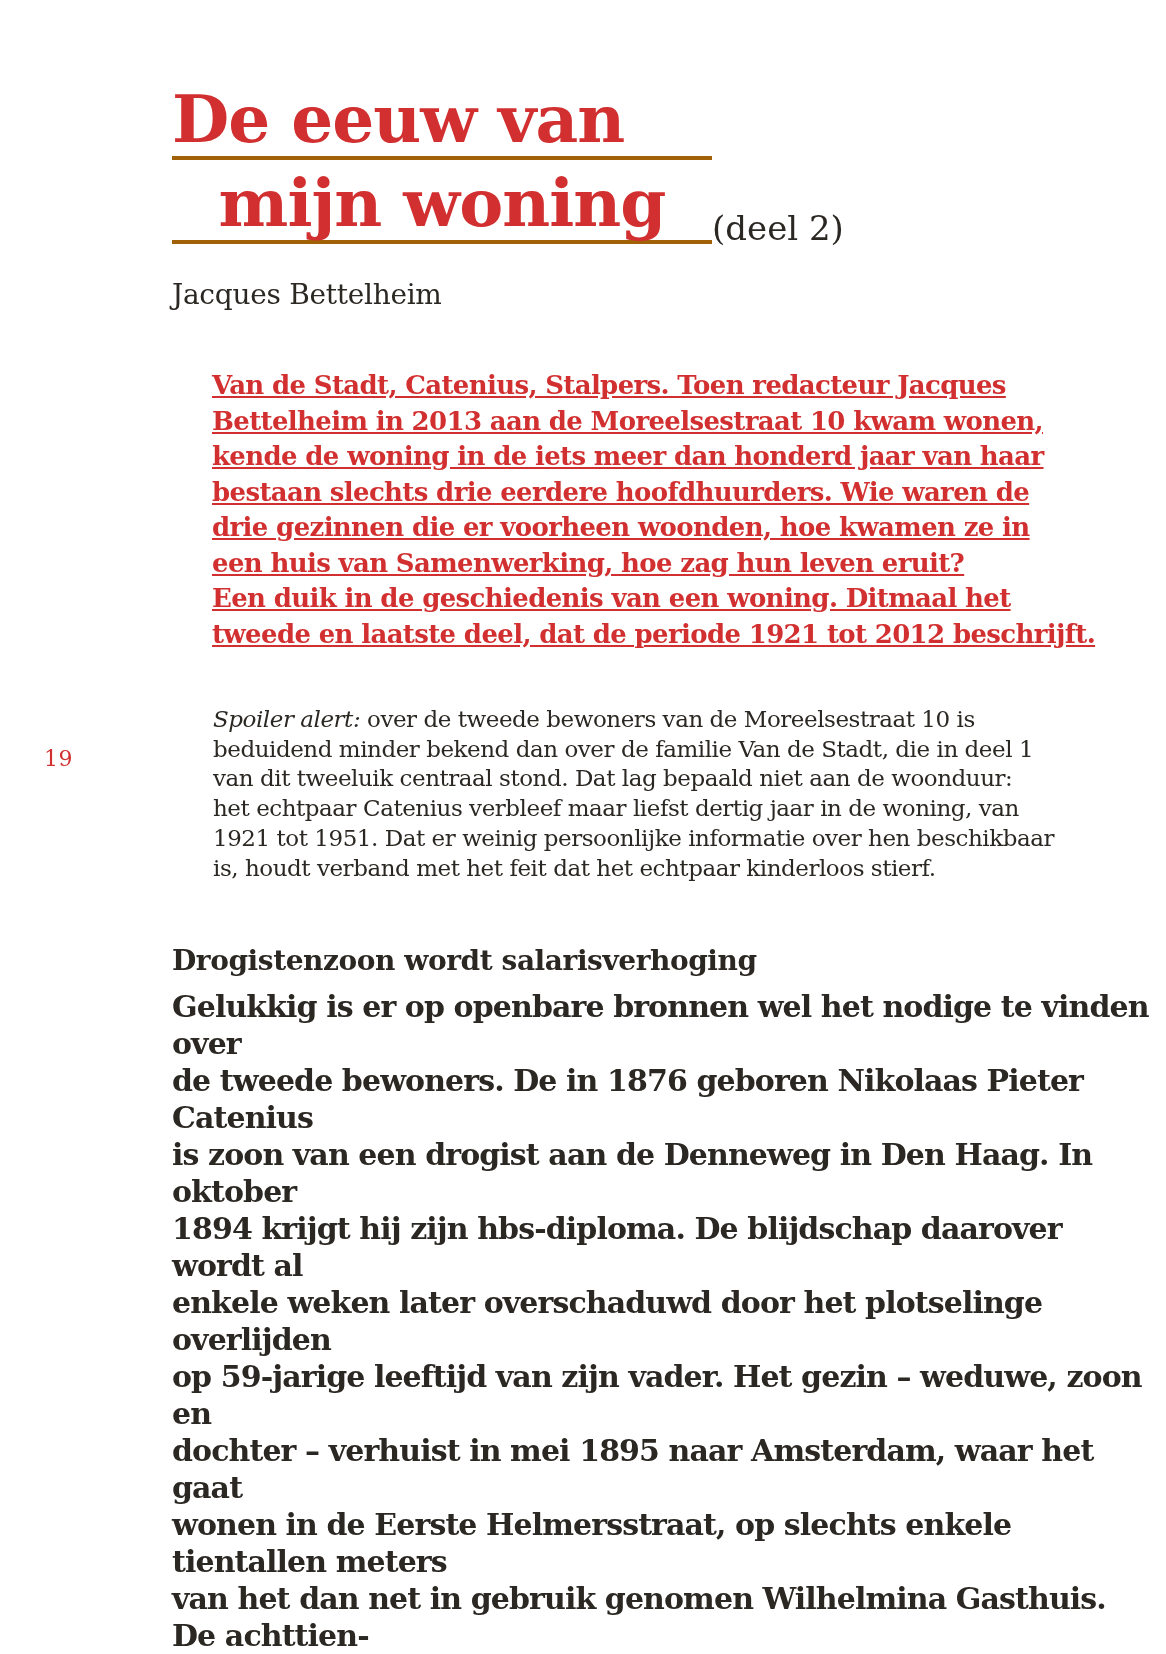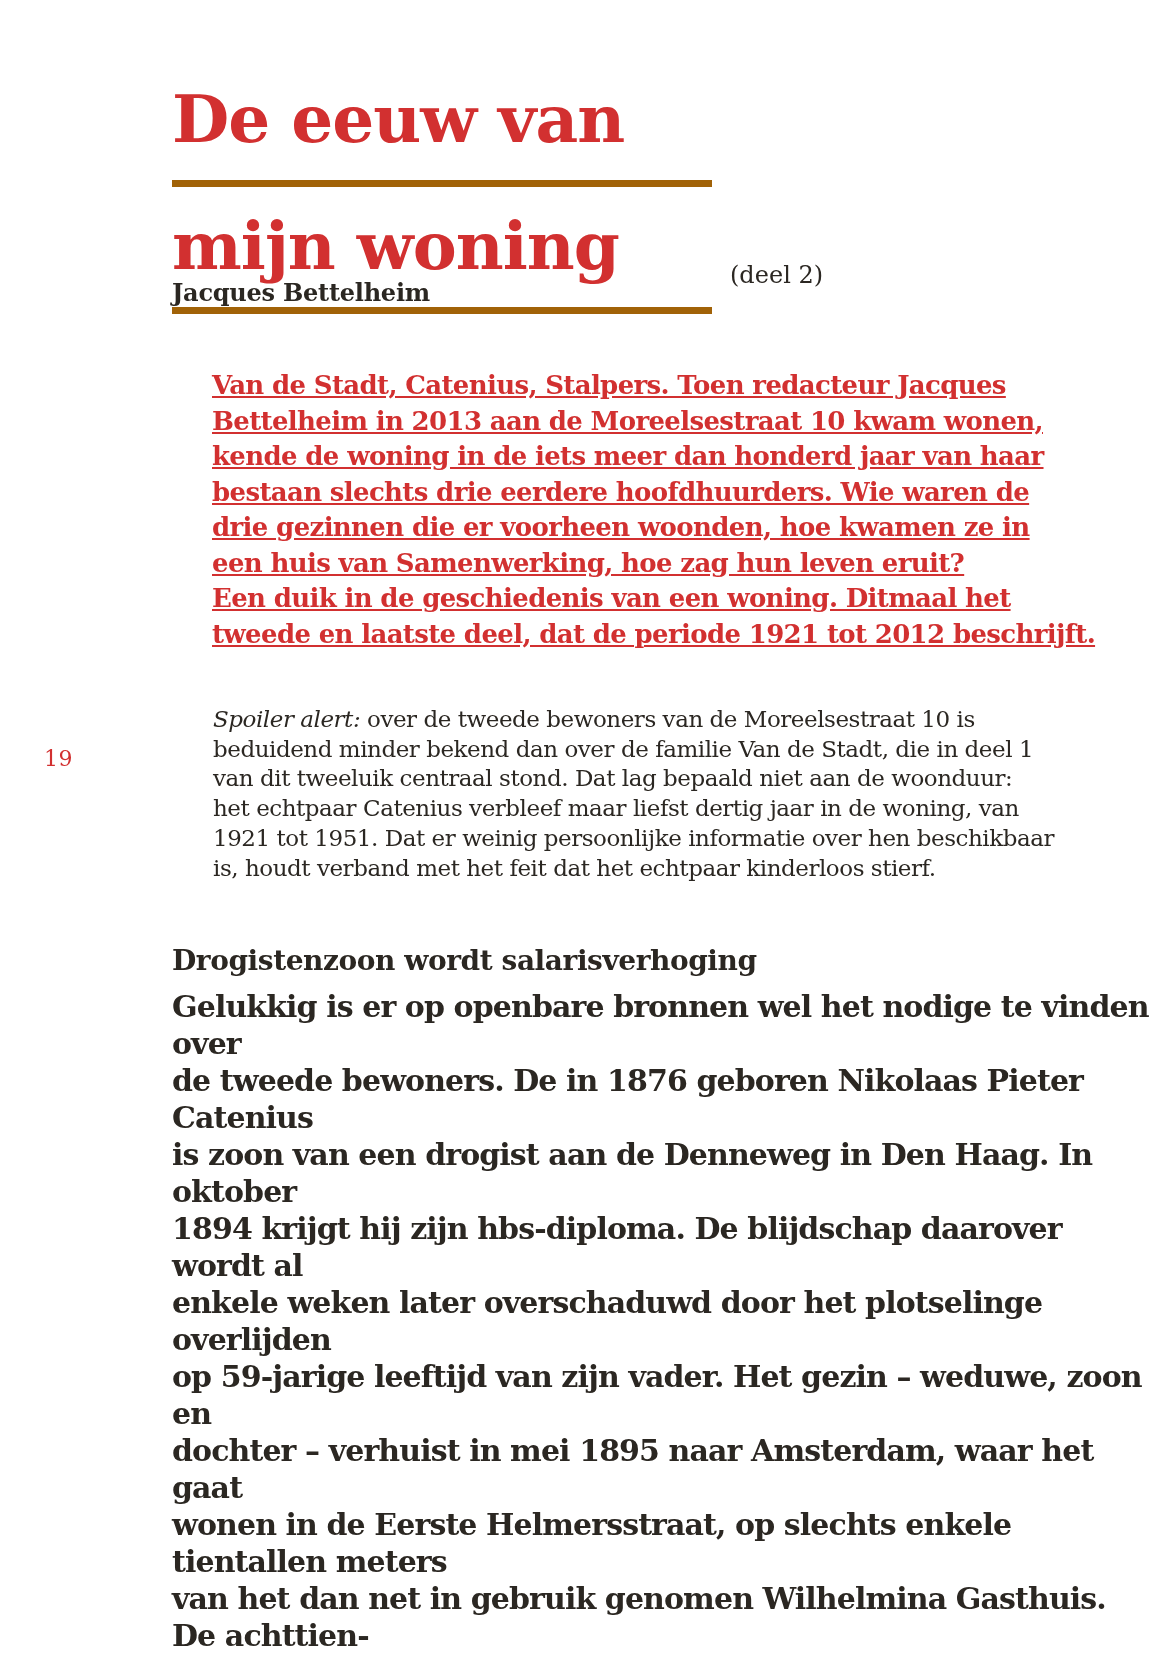--- a/index.html
+++ b/index.html
@@ -17,36 +17,35 @@
     position:absolute; top:86px; left:172px;
     color:#d23030;
     font-weight:bold;
     font-size:66px;
     line-height:1;
     letter-spacing:-0.015em;
   }
   .t-line {
     display:inline-block;
     min-width:540px;
-    border-bottom:7px solid #a16207;
-    padding-bottom:28px;
+    border-bottom:4px solid #a16207;
+    padding-bottom:4px;
   }
-  .t-line2 { margin-top:26px; }
+  .t-line2 { margin-top:10px;text-align:center; }
   .deel {
     display:inline-block;
     color:#2b2722;
     font-weight:normal;
-    font-size:24px;
+    font-size:34px;
     letter-spacing:0;
-    margin-left:18px;
     position:relative; top:14px;
   }
   .author {
     position:absolute; top:278px; left:172px;
-    font-size:24px; font-weight:bold;
+    font-size:28px; font-weight:normal;
     letter-spacing:-0.01em;
   }
   .intro {
     position:absolute; top:368px; left:212px;
     width:940px;
     color:#d23030;
     font-weight:bold;
     font-size:26px;
     line-height:35.5px;
     letter-spacing:-0.025em;

